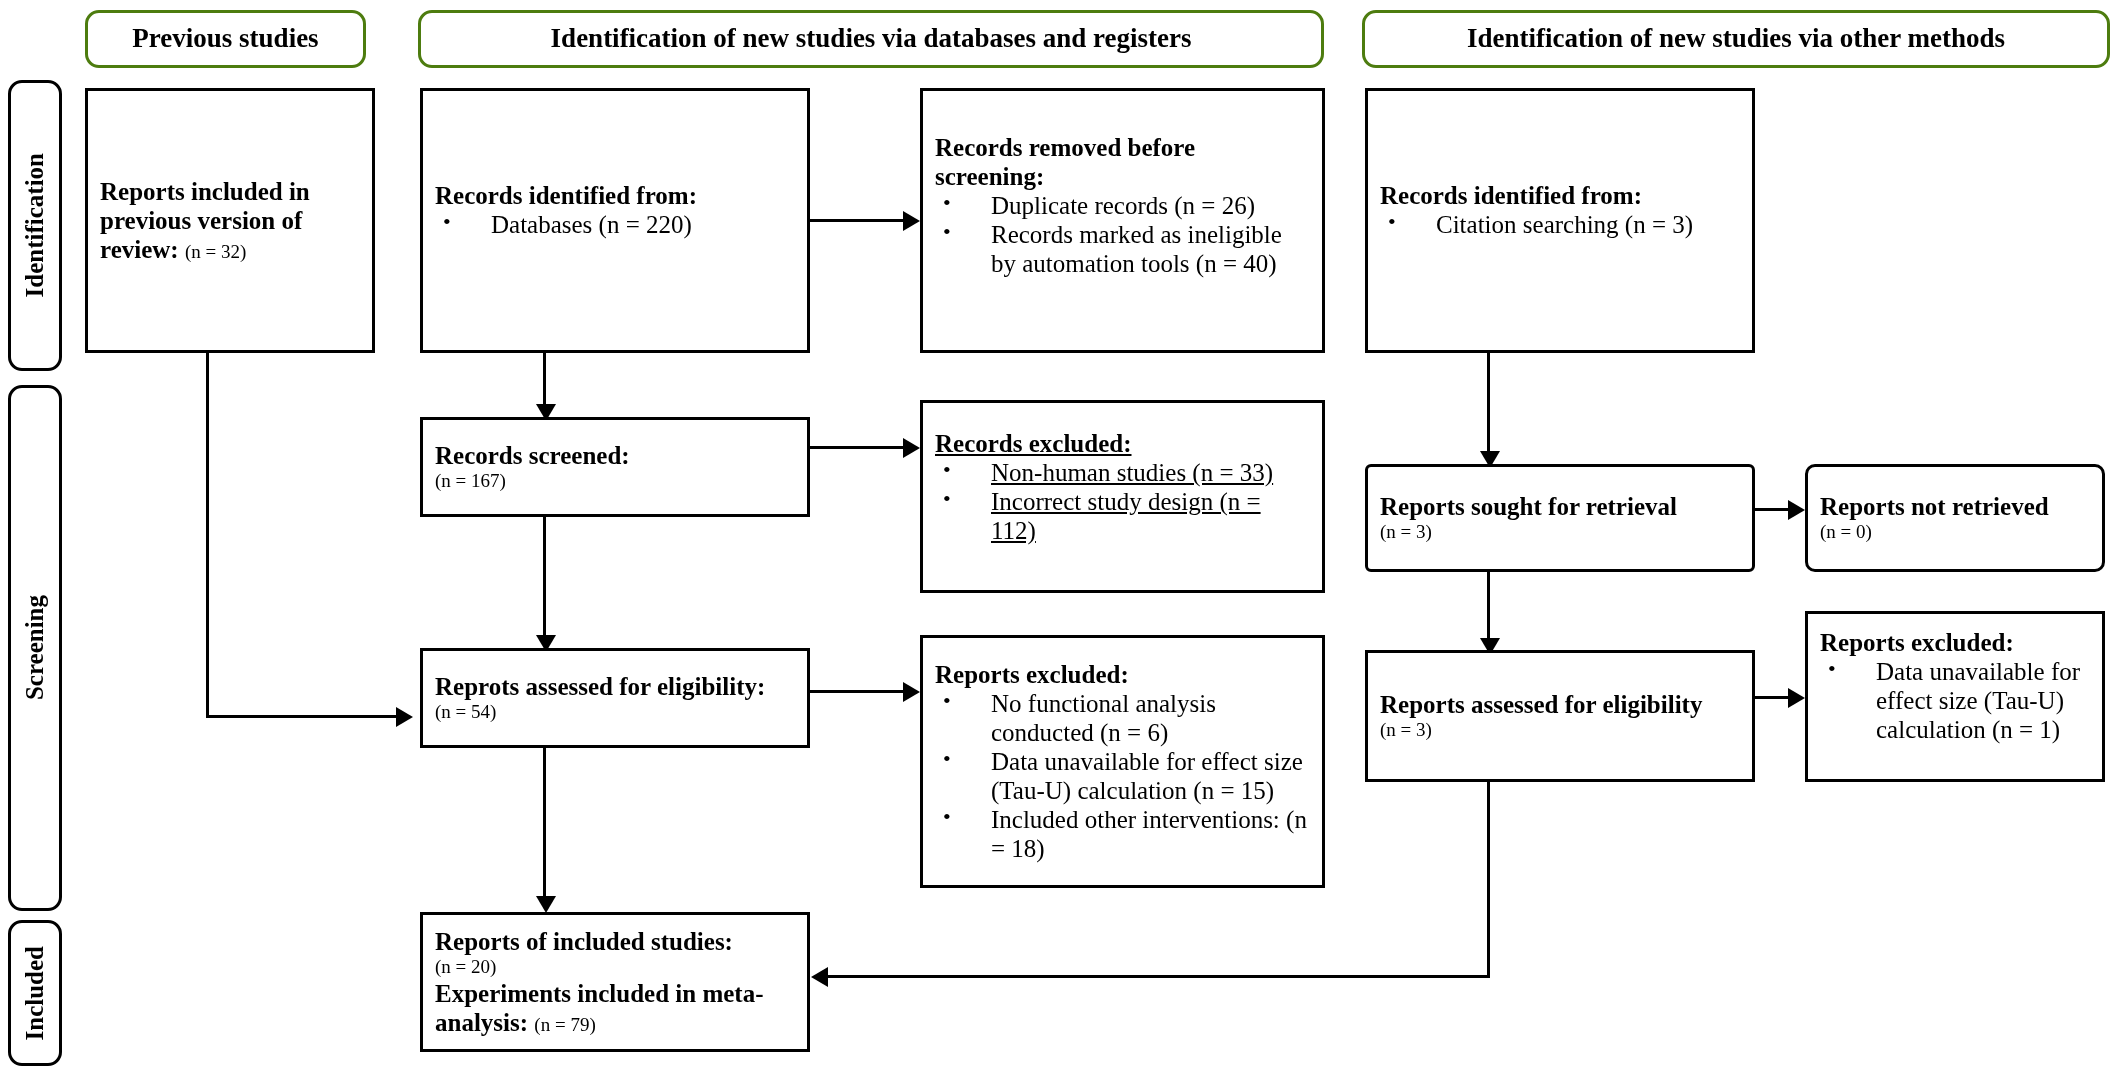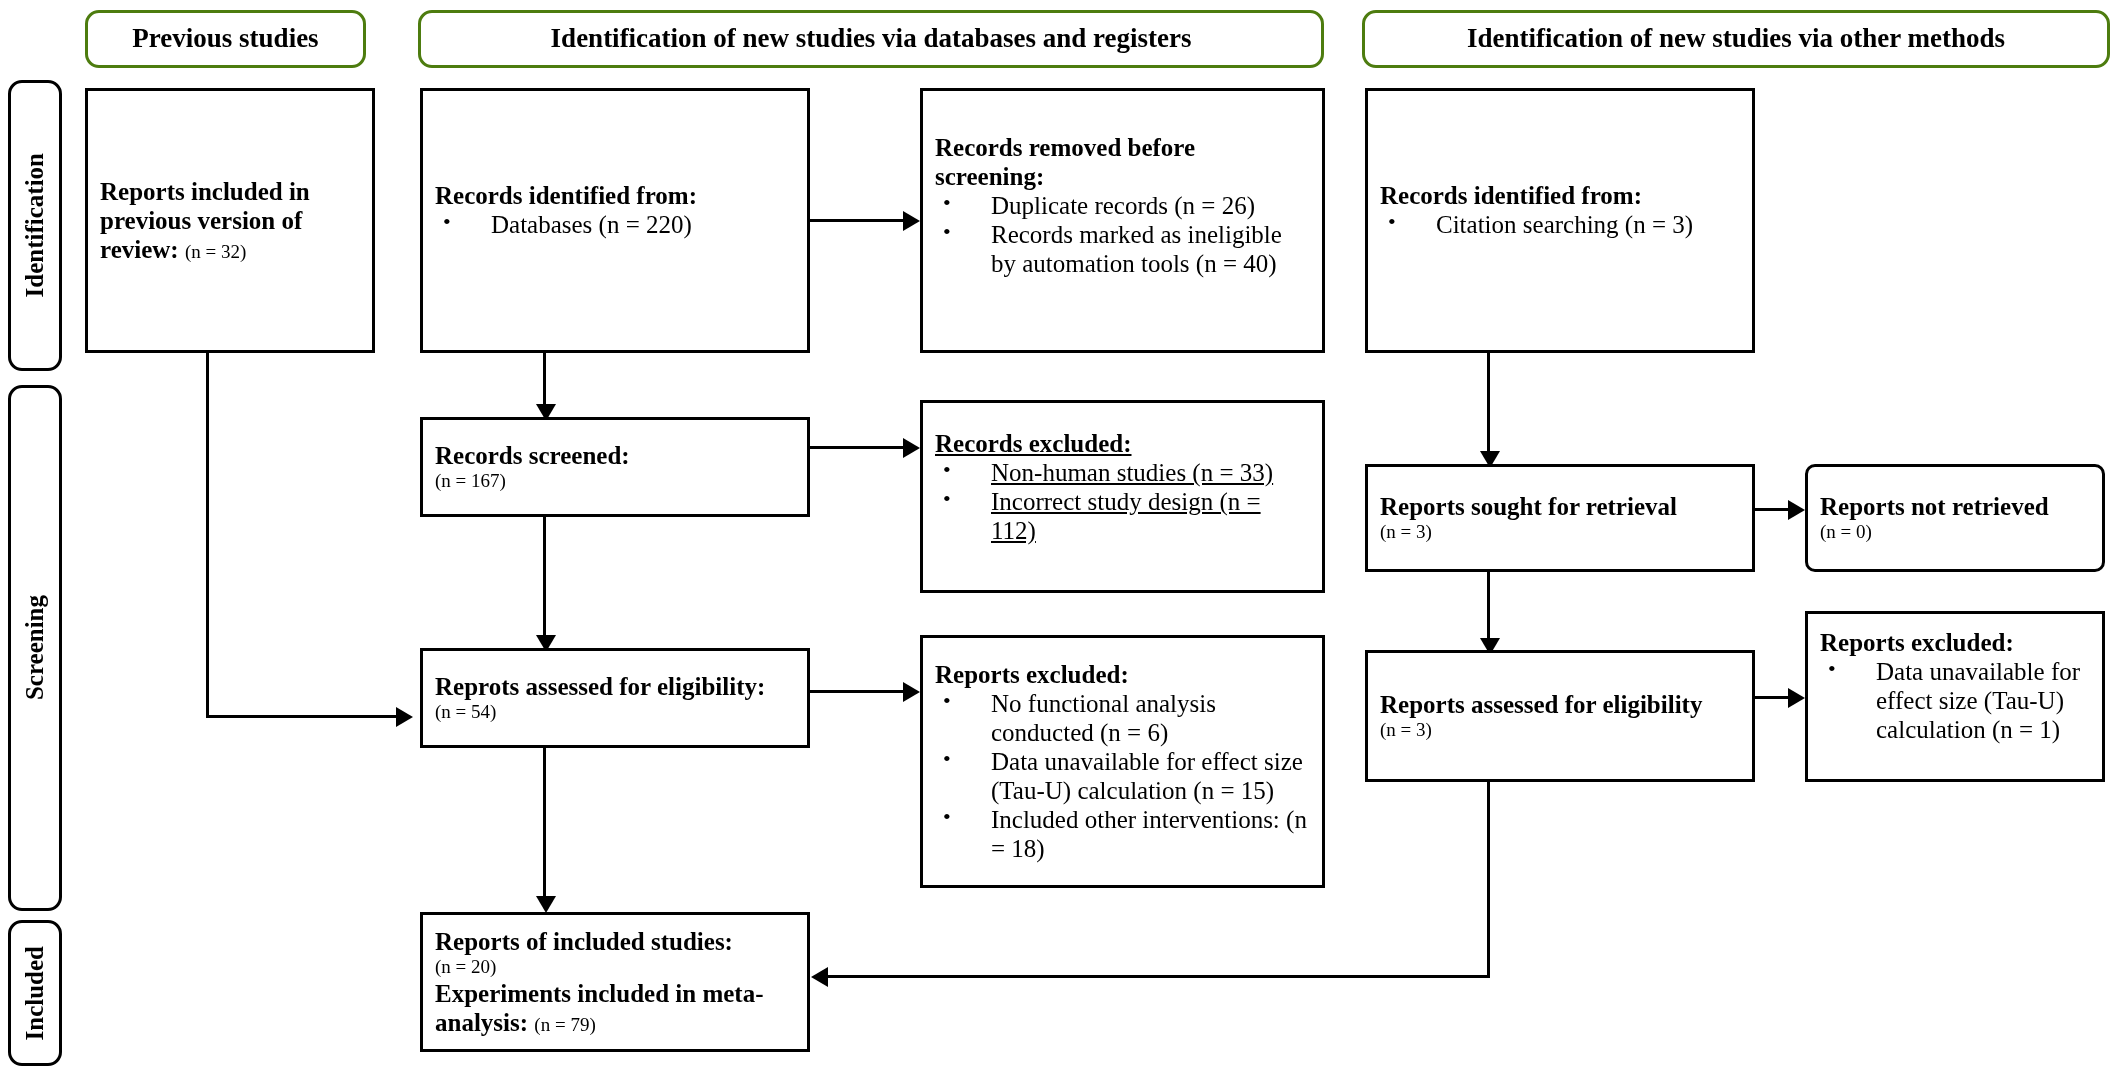--- a/index.html
+++ b/index.html
@@ -190,21 +190,21 @@
   <div class="box topal" style="left:1365px;top:88px;width:390px;height:265px;padding-top:90px;">
     <div class="ttl">Records identified from:</div>
     <ul class="bl">
       <li>Citation searching (n = 3)</li>
     </ul>
   </div>
 
   <div class="ln vl" style="left:1487px;top:353px;height:100px;"></div>
   <div class="arr arr-d" style="left:1480px;top:451px;"></div>
 
-  <div class="box" style="left:1365px;top:464px;width:390px;height:108px;">
+  <div class="box" style="left:1365px;top:464px;width:390px;height:108px;border-radius:6px;">
     <div class="ttl">Reports sought for retrieval</div>
     <div class="nrm">(n = 3)</div>
   </div>
 
   <div class="box" style="left:1805px;top:464px;width:300px;height:108px;border-radius:10px;">
     <div class="ttl">Reports not retrieved</div>
     <div class="nrm">(n = 0)</div>
   </div>
 
   <div class="ln hl" style="left:1755px;top:508px;width:33px;"></div>

